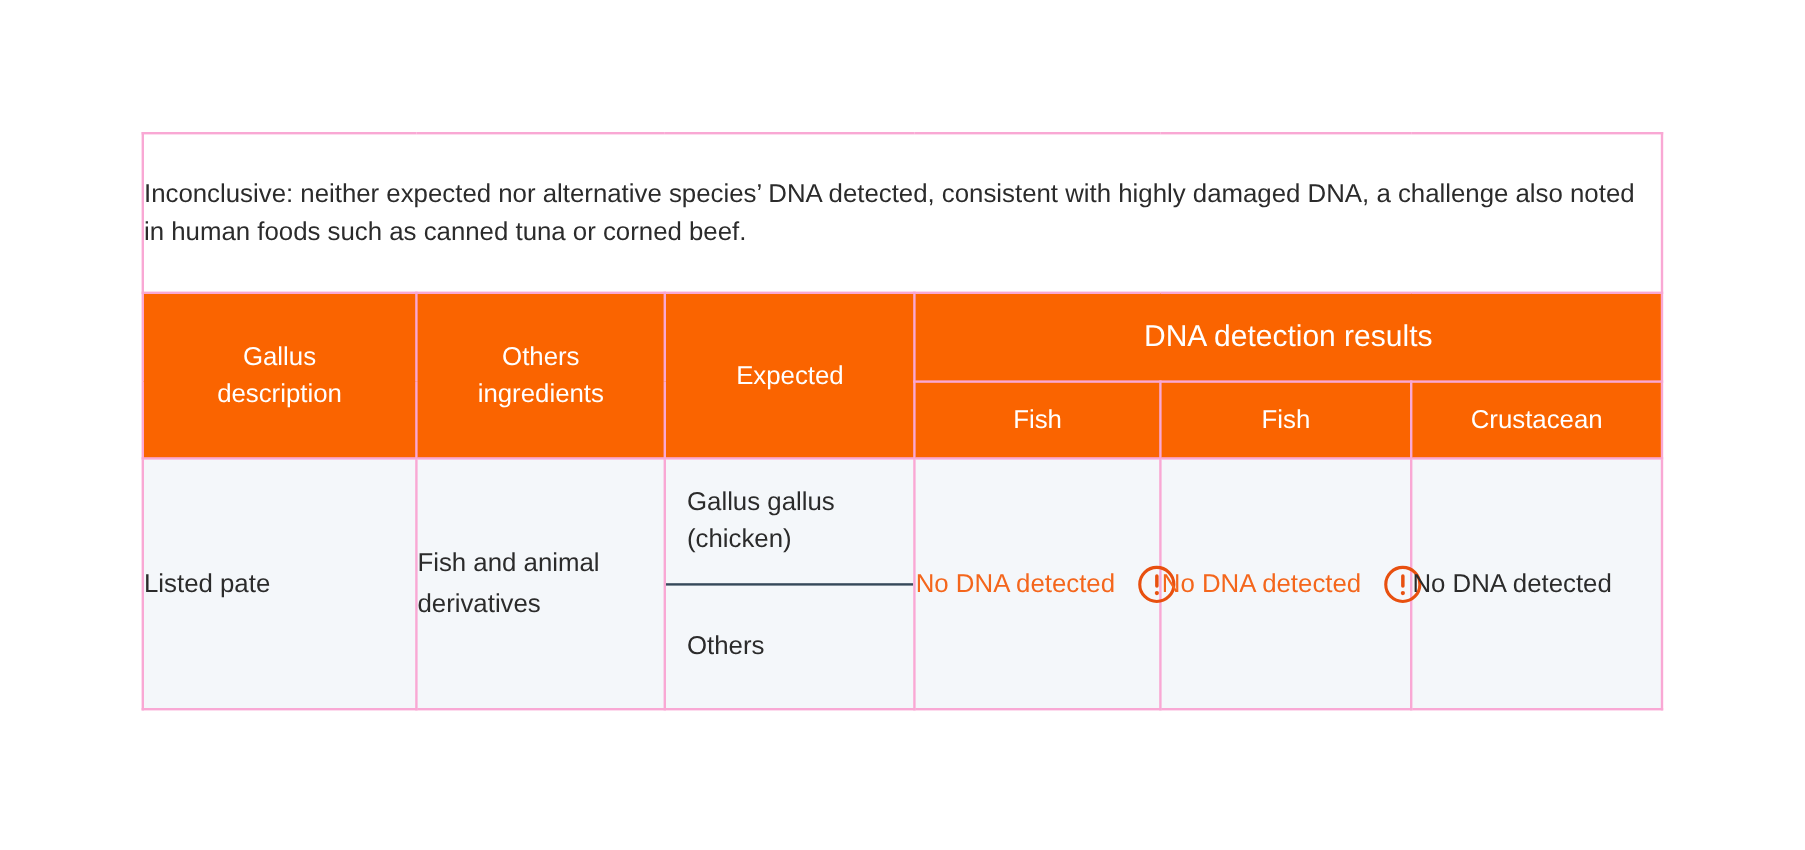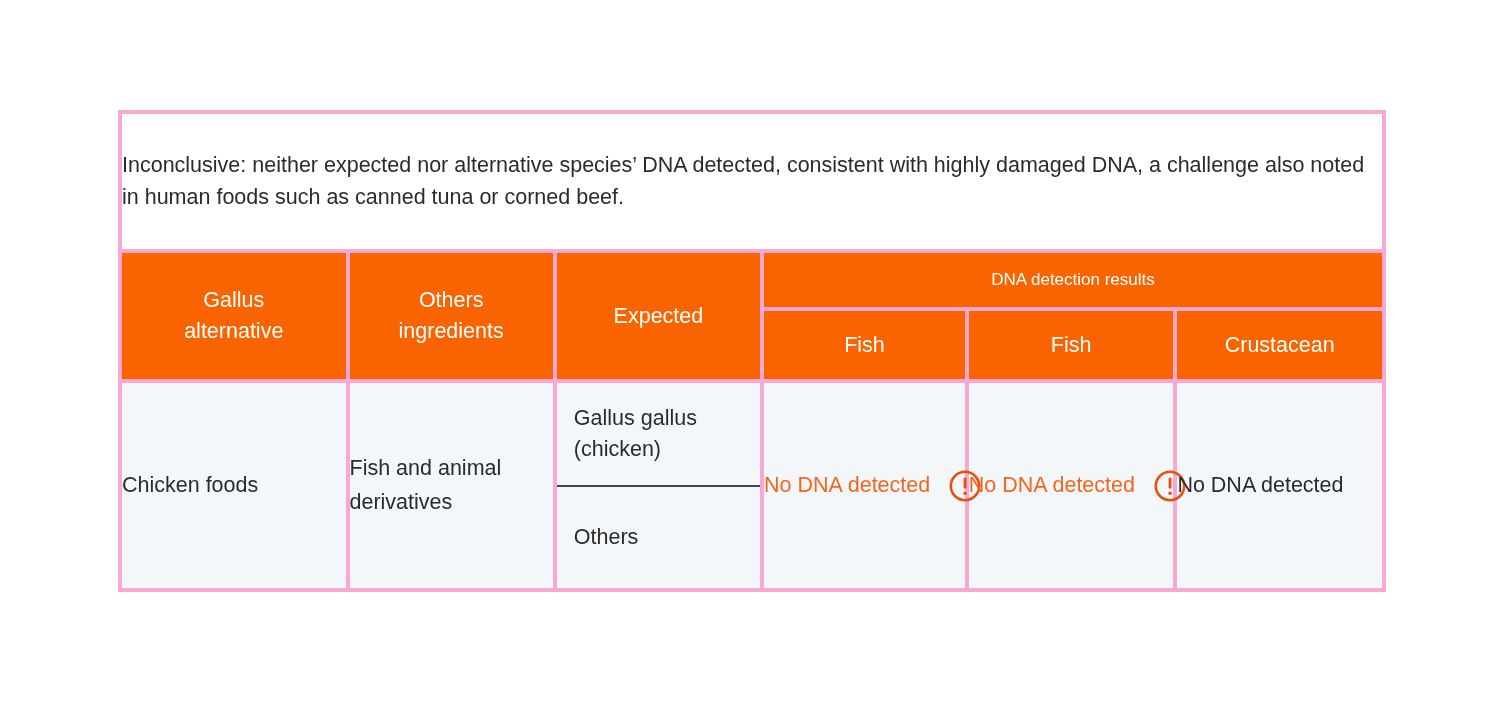--- a/index.html
+++ b/index.html
@@ -26,21 +26,21 @@
   table.results-table {
     width: 100%;
     height: 100%;
     border-collapse: collapse;
     table-layout: fixed;
     border: 2px solid #36495a;
   }
 
   table.results-table td,
   table.results-table th {
-    border: 4px solid #f9a8d4;
+    border: 2px solid #f9a8d4;
     padding: 0;
     vertical-align: middle;
     font-weight: normal;
   }
 
   
   .note-cell {
     background: #ffffff;
     color: #2b2b2b;
     font-size: 21.5px;
@@ -54,21 +54,21 @@
   .hdr {
     background: #fa6400;
     color: #ffffff;
     font-size: 21.5px;
     line-height: 1.42;
     text-align: center;
     vertical-align: middle;
     padding: 6px 8px;
   }
   .hdr-group {
-    font-size: 17px;
+    font-size: 25px;
   }
 
   
   .body-cell {
     background: #f4f7fa;
     color: #2b2b2b;
     font-size: 21.5px;
     line-height: 1.55;
     text-align: left;
     vertical-align: middle;
@@ -136,38 +136,38 @@
     </colgroup>
     <tbody>
 
       <tr>
         <td class="note-cell" colspan="6">Inconclusive: neither expected nor alternative species’ DNA detected, consistent with highly damaged DNA, a challenge also noted in human foods such as canned tuna or corned beef.</td>
       </tr>
 
       <tr>
         <td class="hdr" rowspan="2">
           <span>Gallus</span><br>
-          <span>alternative</span>
+          <span>description</span>
         </td>
         <td class="hdr" rowspan="2">
           <span>Others</span><br>
           <span>ingredients</span>
         </td>
         <td class="hdr" rowspan="2">Expected</td>
         <td class="hdr hdr-group" colspan="3">DNA detection results</td>
       </tr>
 
       <tr>
         <td class="hdr">Fish</td>
         <td class="hdr">Fish</td>
         <td class="hdr">Crustacean</td>
       </tr>
 
       <tr style="height:209px">
-        <td class="body-cell">Chicken foods</td>
+        <td class="body-cell">Listed pate</td>
 
         <td class="body-cell">Fish and animal derivatives</td>
 
         <td class="cell-pad-none">
           <table class="split-col">
             <tbody>
               <tr>
                 <td>Gallus gallus (chicken)</td>
               </tr>
               <tr>

